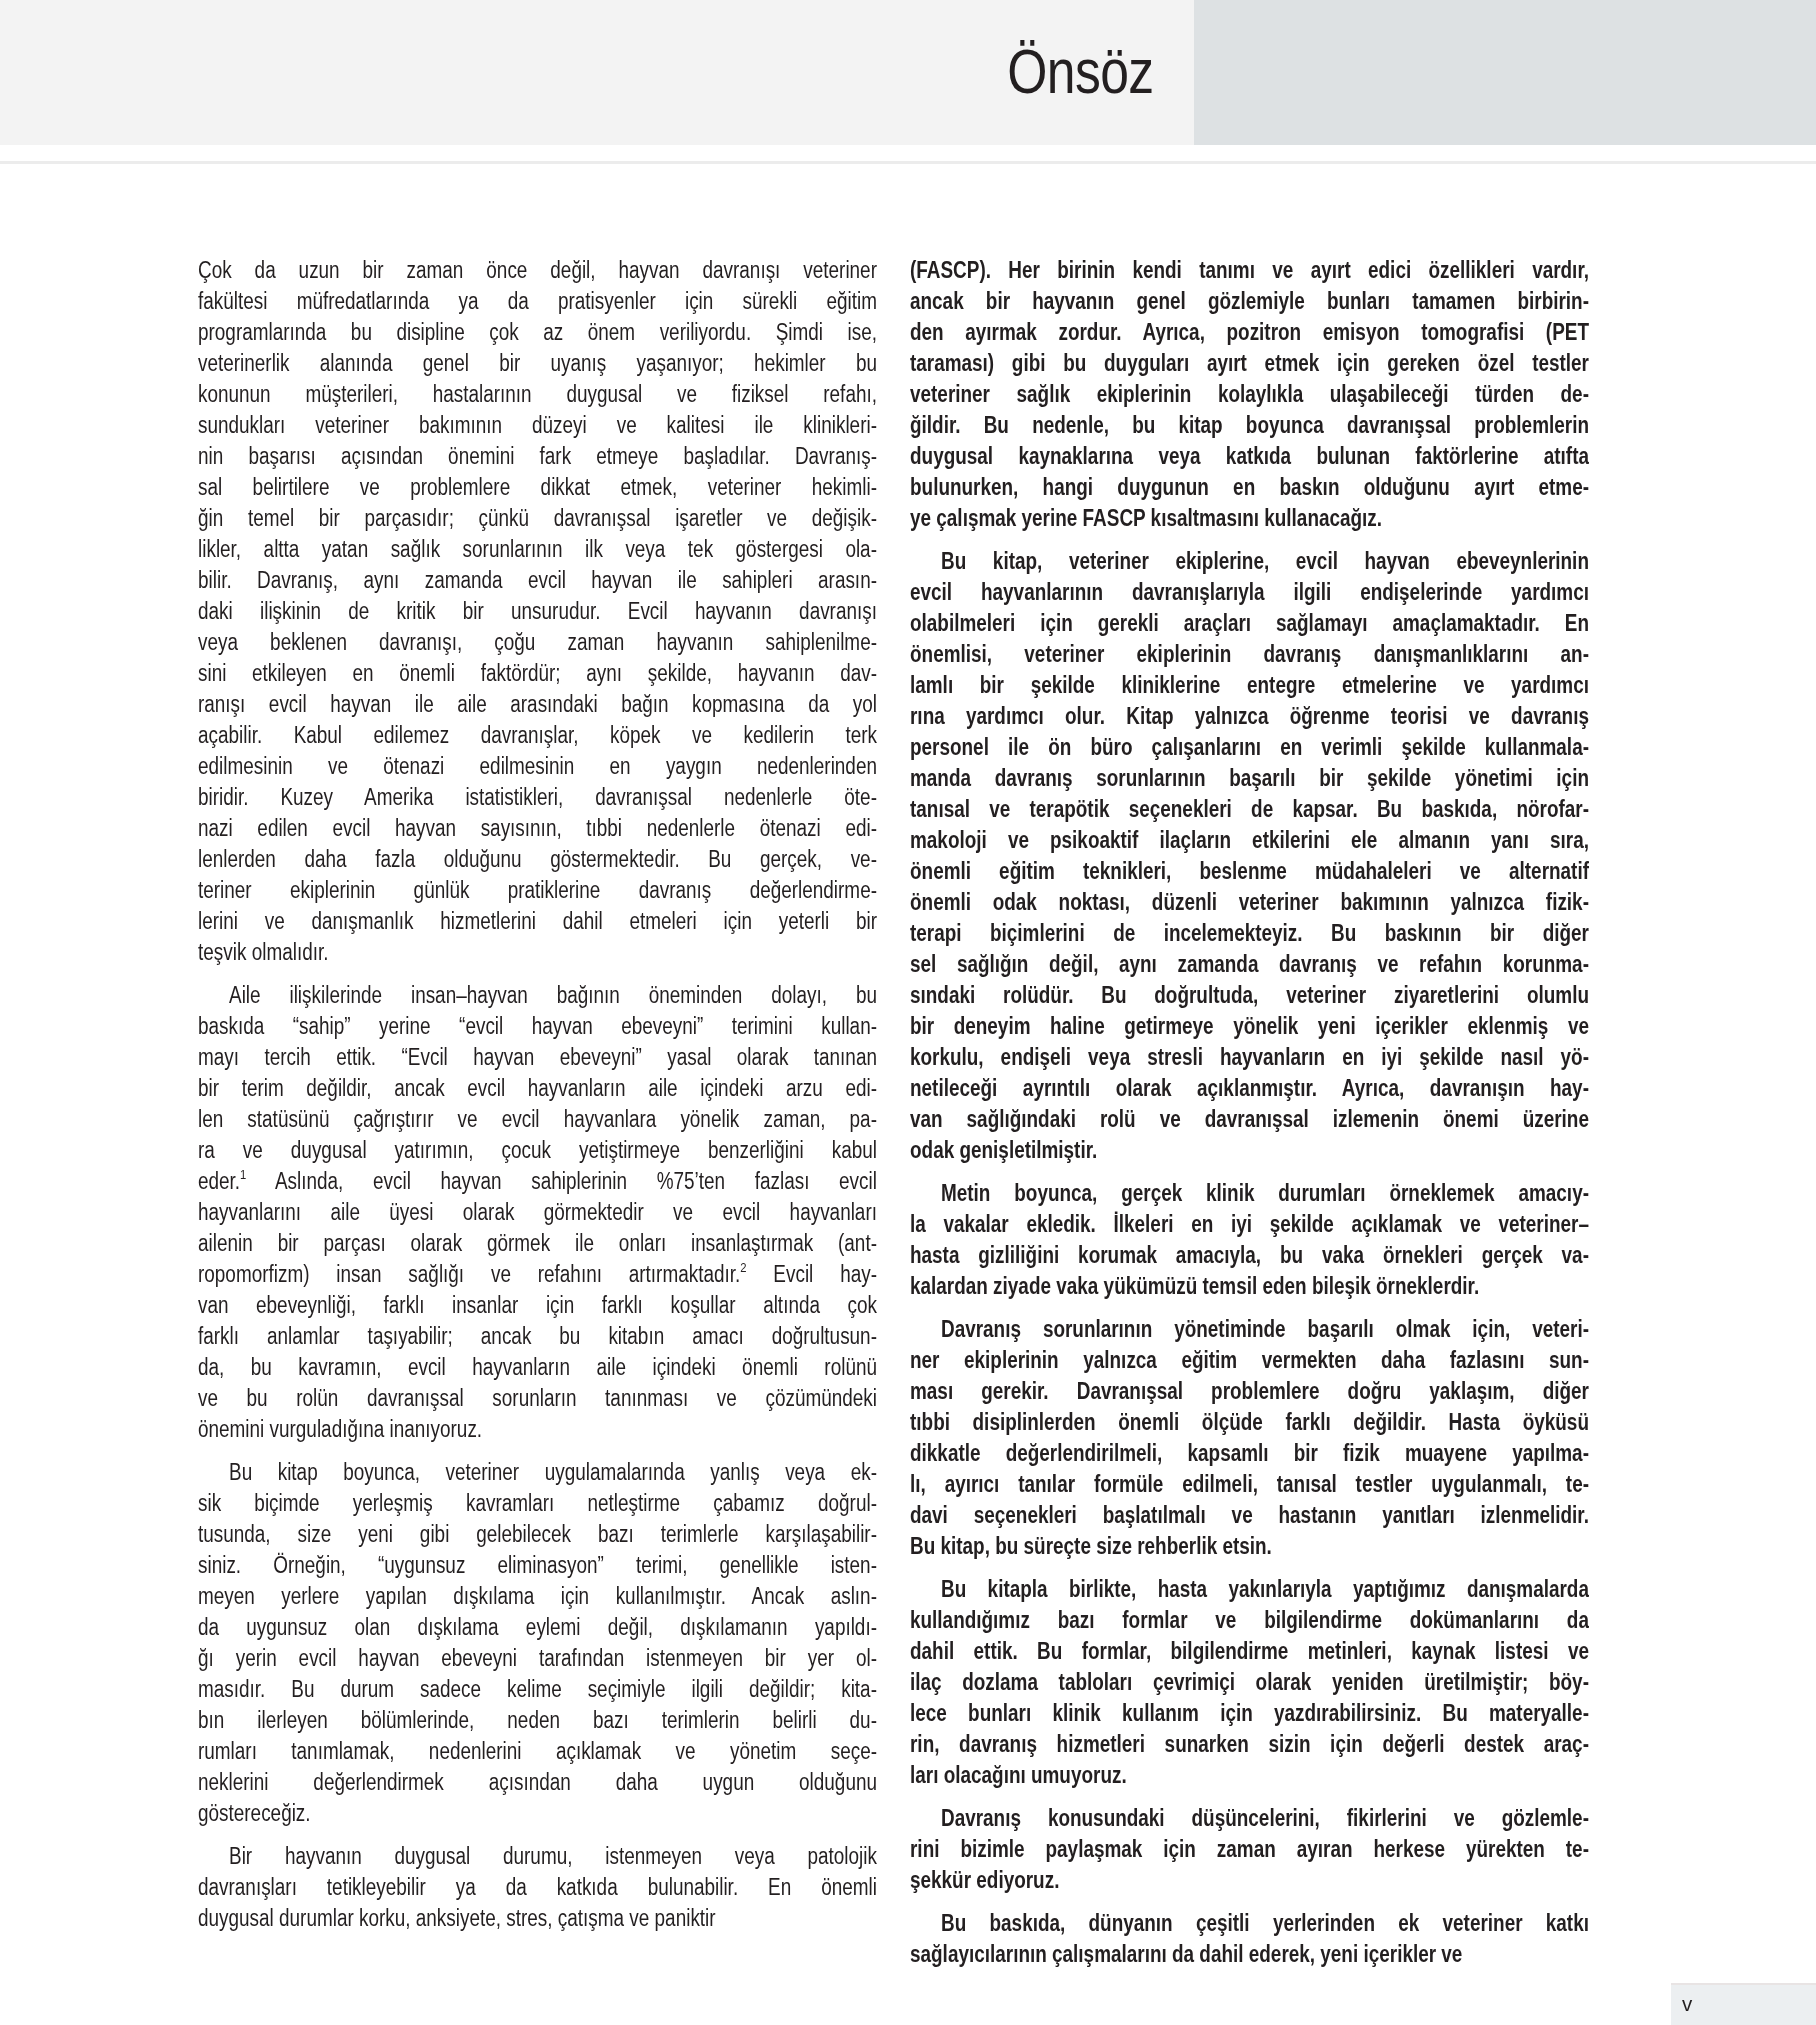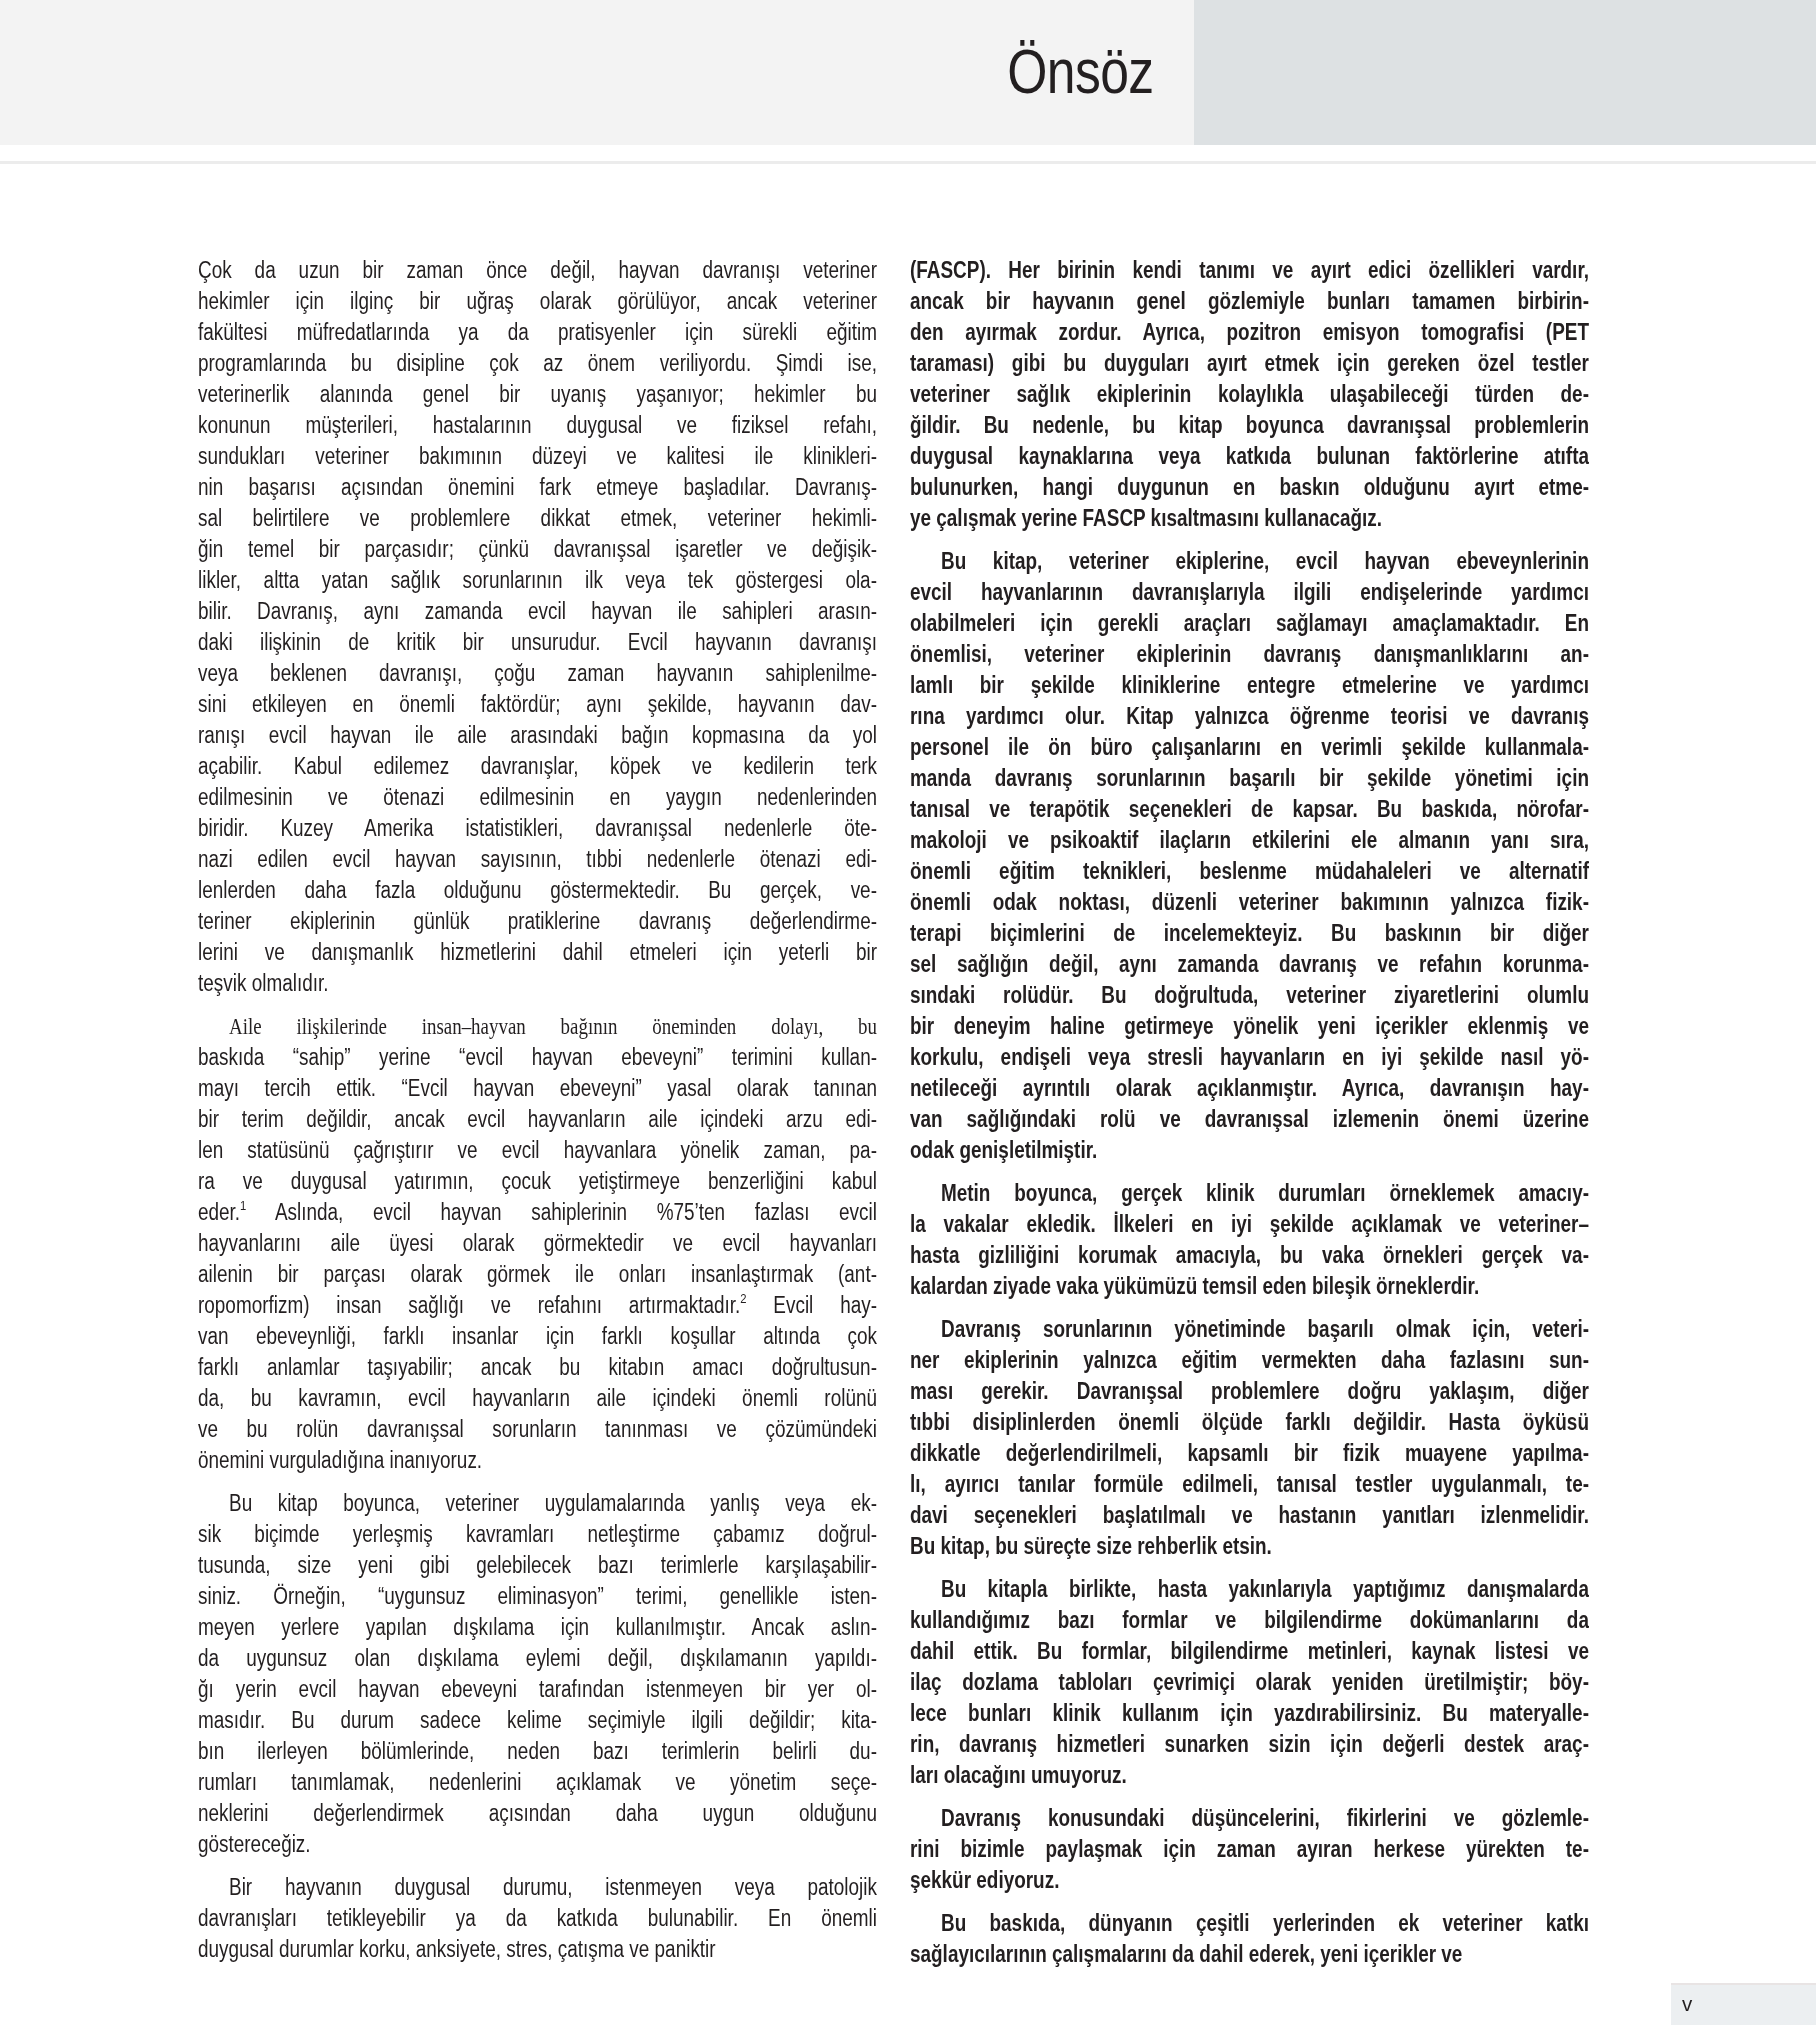--- a/index.html
+++ b/index.html
@@ -52,21 +52,20 @@
 <body>
 
 <div class="header-band"></div>
 <div class="header-block"></div>
 <div class="header-rule"></div>
 <h1 class="page-title" style="margin:0;">Önsöz</h1>
 
 <div class="col col-left" id="col-left">
     <p>
       <span class="line"><span class="cond">Çok da uzun bir zaman önce değil, hayvan davranışı veteriner</span></span>
-      <span class="line"><span class="cond">hekimler için ilginç bir uğraş olarak görülüyor, ancak veteriner</span></span>
       <span class="line"><span class="cond">fakültesi müfredatlarında ya da pratisyenler için sürekli eğitim</span></span>
       <span class="line"><span class="cond">programlarında bu disipline çok az önem veriliyordu. Şimdi ise,</span></span>
       <span class="line"><span class="cond">veterinerlik alanında genel bir uyanış yaşanıyor; hekimler bu</span></span>
       <span class="line"><span class="cond">konunun müşterileri, hastalarının duygusal ve fiziksel refahı,</span></span>
       <span class="line"><span class="cond">sundukları veteriner bakımının düzeyi ve kalitesi ile klinikleri-</span></span>
       <span class="line"><span class="cond">nin başarısı açısından önemini fark etmeye başladılar. Davranış-</span></span>
       <span class="line"><span class="cond">sal belirtilere ve problemlere dikkat etmek, veteriner hekimli-</span></span>
       <span class="line"><span class="cond">ğin temel bir parçasıdır; çünkü davranışsal işaretler ve değişik-</span></span>
       <span class="line"><span class="cond">likler, altta yatan sağlık sorunlarının ilk veya tek göstergesi ola-</span></span>
       <span class="line"><span class="cond">bilir. Davranış, aynı zamanda evcil hayvan ile sahipleri arasın-</span></span>
@@ -77,21 +76,21 @@
       <span class="line"><span class="cond">açabilir. Kabul edilemez davranışlar, köpek ve kedilerin terk</span></span>
       <span class="line"><span class="cond">edilmesinin ve ötenazi edilmesinin en yaygın nedenlerinden</span></span>
       <span class="line"><span class="cond">biridir. Kuzey Amerika istatistikleri, davranışsal nedenlerle öte-</span></span>
       <span class="line"><span class="cond">nazi edilen evcil hayvan sayısının, tıbbi nedenlerle ötenazi edi-</span></span>
       <span class="line"><span class="cond">lenlerden daha fazla olduğunu göstermektedir. Bu gerçek, ve-</span></span>
       <span class="line"><span class="cond">teriner ekiplerinin günlük pratiklerine davranış değerlendirme-</span></span>
       <span class="line"><span class="cond">lerini ve danışmanlık hizmetlerini dahil etmeleri için yeterli bir</span></span>
       <span class="line last"><span class="cond">teşvik olmalıdır.</span></span>
     </p>
     <p>
-      <span class="line" style="padding-left: 31px; font-family: Liberation Serif, serif;"><span class="cond">Aile ilişkilerinde insan–hayvan bağının öneminden dolayı, bu</span></span>
+      <span class="line" style="padding-left: 31px;"><span class="cond">Aile ilişkilerinde insan–hayvan bağının öneminden dolayı, bu</span></span>
       <span class="line"><span class="cond">baskıda “sahip” yerine “evcil hayvan ebeveyni” terimini kullan-</span></span>
       <span class="line"><span class="cond">mayı tercih ettik. “Evcil hayvan ebeveyni” yasal olarak tanınan</span></span>
       <span class="line"><span class="cond">bir terim değildir, ancak evcil hayvanların aile içindeki arzu edi-</span></span>
       <span class="line"><span class="cond">len statüsünü çağrıştırır ve evcil hayvanlara yönelik zaman, pa-</span></span>
       <span class="line"><span class="cond">ra ve duygusal yatırımın, çocuk yetiştirmeye benzerliğini kabul</span></span>
       <span class="line"><span class="cond">eder.<sup>1</sup> Aslında, evcil hayvan sahiplerinin %75’ten fazlası evcil</span></span>
       <span class="line"><span class="cond">hayvanlarını aile üyesi olarak görmektedir ve evcil hayvanları</span></span>
       <span class="line"><span class="cond">ailenin bir parçası olarak görmek ile onları insanlaştırmak (ant-</span></span>
       <span class="line"><span class="cond">ropomorfizm) insan sağlığı ve refahını artırmaktadır.<sup>2</sup> Evcil hay-</span></span>
       <span class="line"><span class="cond">van ebeveynliği, farklı insanlar için farklı koşullar altında çok</span></span>

